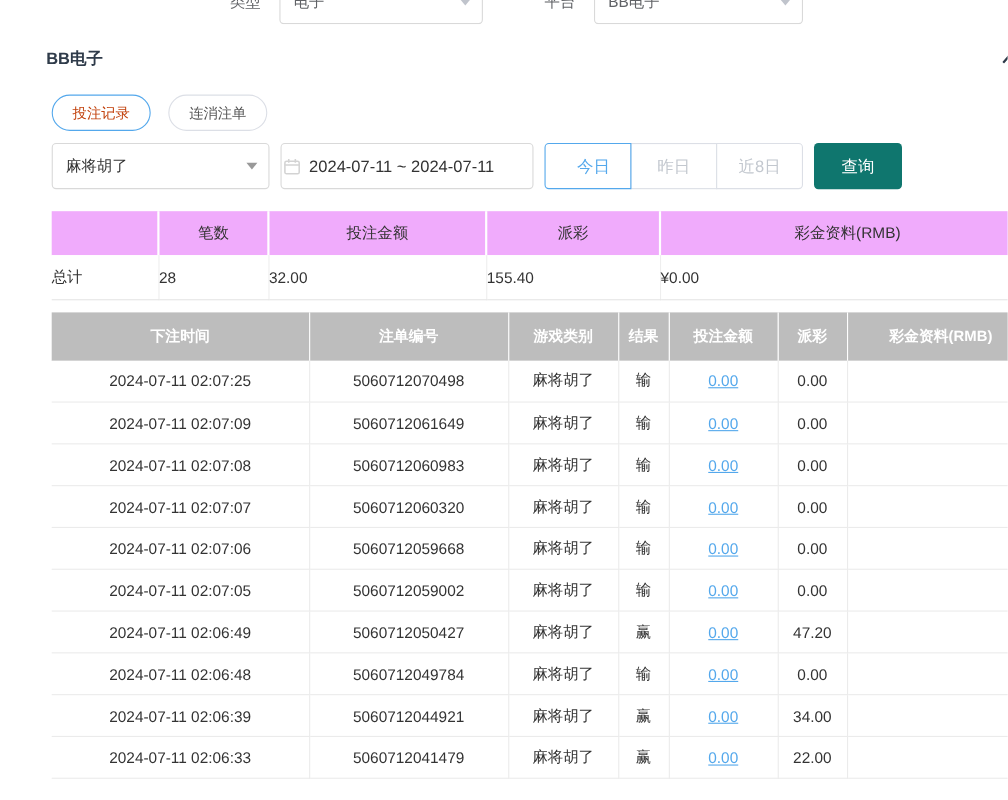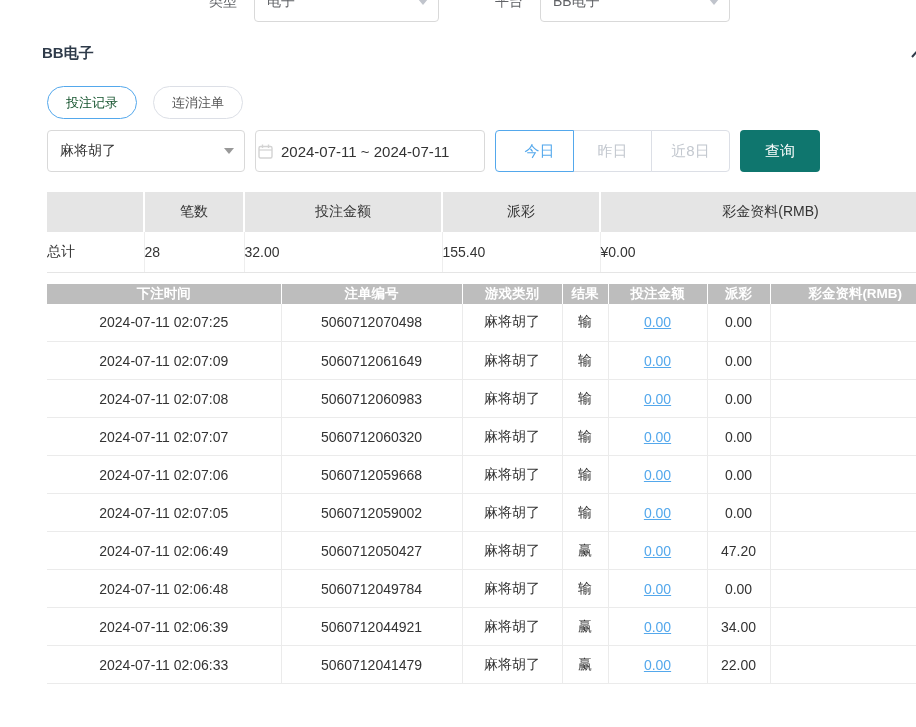--- a/index.html
+++ b/index.html
@@ -26,21 +26,21 @@
     justify-content:space-between; padding-right:12px; }
   .section-title { font-size:15px; font-weight:bold; color:#2f3b4a; margin-left:-5px; }
   .collapse-btn { width:18px; height:18px; cursor:pointer; display:flex;
     align-items:center; justify-content:center; }
 
   
   .tabs { margin-top:22px; display:flex; gap:16px; }
   .tab-pill { height:33px; padding:0 18px; border-radius:17px; border:1px solid #dcdfe6;
     background:#fff; font-size:13px; color:#555; display:flex; align-items:center;
     cursor:pointer; }
-  .tab-pill.active { border-color:#54a8ec; color:#14532d; }
+  .tab-pill.active { border-color:#54a8ec; color:#c2410c; }
 
   
   .filter-bar { margin-top:11px; display:flex; align-items:center; }
   .game-select { position:relative; width:198px; height:42px; border:1px solid #d9d9d9;
     border-radius:4px; font-size:14px; color:#333; display:flex; align-items:center;
     padding:0 30px 0 12px; cursor:pointer; }
   .game-select .caret { border-top-color:#999; }
   .date-range { margin-left:10px; width:230px; height:42px; border:1px solid #d9d9d9;
     border-radius:4px; display:flex; align-items:center; padding:0 2px; cursor:pointer; }
   .date-range svg { margin-right:8px; flex:none; }
@@ -52,31 +52,31 @@
   .quick-btn:first-child { margin-left:0; border-radius:4px 0 0 4px;padding-left:10px; }
   .quick-btn:last-child { border-radius:0 4px 4px 0; }
   .quick-btn.active { border-color:#54a8ec; color:#54a8ec; position:relative; z-index:2; }
   .search-btn { margin-left:10px; width:80px; height:42px; background:#0f766e;
     color:#fff; border:none; border-radius:4px; font-size:15px; cursor:pointer;
     font-family:inherit; }
 
   
   table { border-collapse:collapse; table-layout:fixed; }
   .summary-table { margin-top:20px; width:893px; font-size:14px; }
-  .summary-table th { background:#e5e5e5; font-weight:normal; color:#333; height:40px;
+  .summary-table th { background:#f0abfc; font-weight:normal; color:#333; height:40px;
     text-align:center; border-right:2px solid #fff; }
   .summary-table th:last-child { border-right:none; }
   .summary-table td { background:#fff; height:40px; text-align:left; color:#333;
     border-bottom:1px solid #e5e5e5; border-right:1px solid #eee; }
   .summary-table td:last-child { border-right:none; }
 
   
   .records-table { margin-top:11px; width:893px; font-size:14px; }
   .records-table th { background:#bdbdbd; color:#fff; font-weight:bold; font-size:13.5px;
-    height:20px; text-align:center; border-right:1px solid #fff; }
+    height:44px; text-align:center; border-right:1px solid #fff; }
   .records-table th:last-child { border-right:none; }
   .records-table td { height:38px; text-align:center; color:#333;
     border-bottom:1px solid #ebebeb; border-right:1px solid #ebebeb; background:#fff; }
   .records-table td:last-child { border-right:none; }
   .amount-link { color:#54a8ec; text-decoration:underline; cursor:pointer; }
 </style>
 </head>
 <body>
 
 <div class="page">

